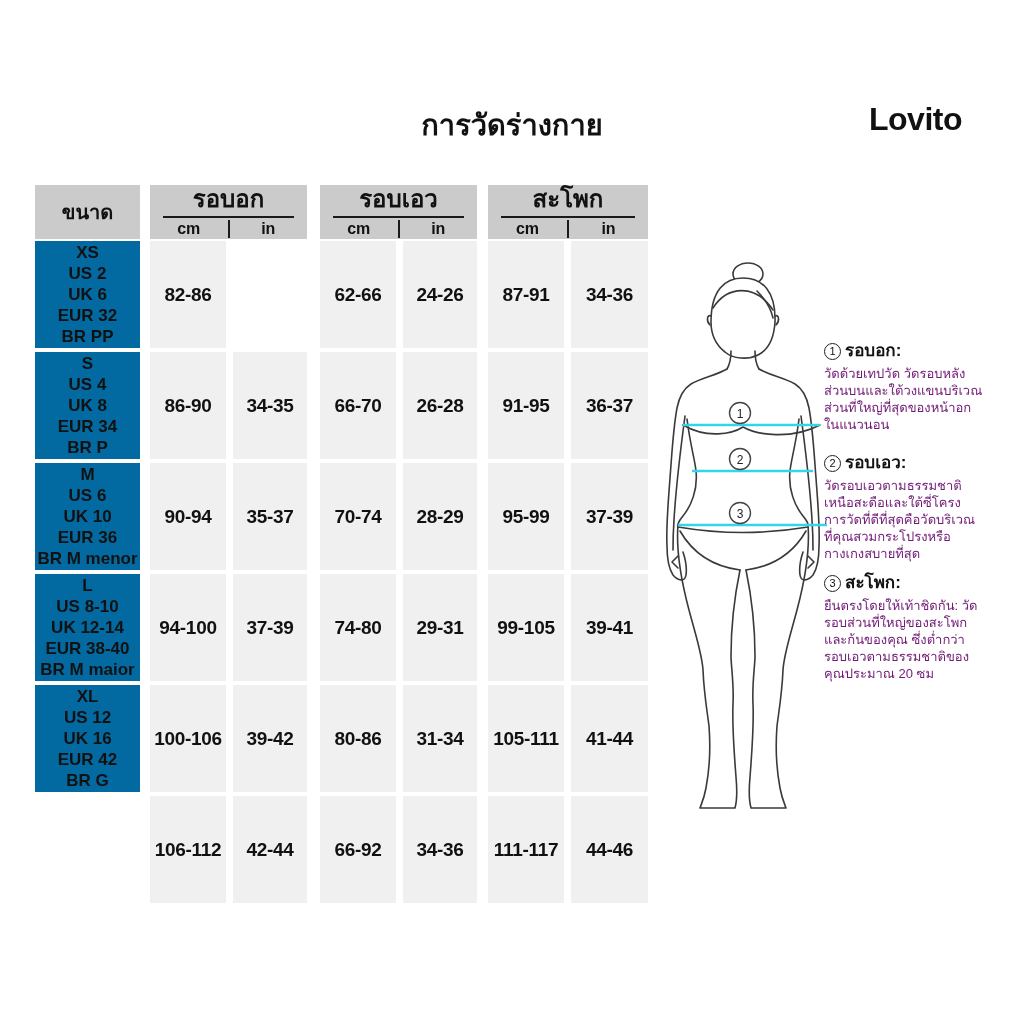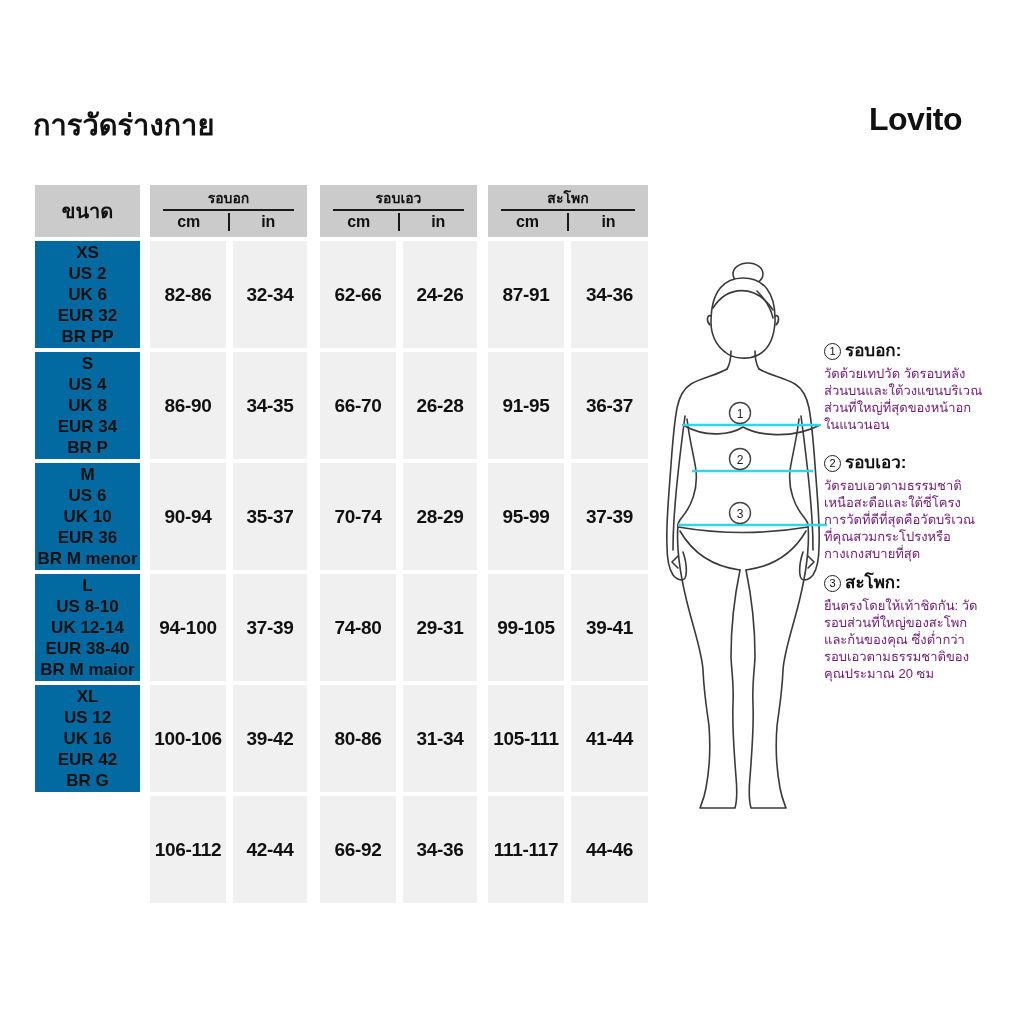--- a/index.html
+++ b/index.html
@@ -1,34 +1,34 @@
 <!DOCTYPE html>
 <html><head>
 <meta charset="utf-8">
 <style>
   html,body{margin:0;padding:0;background:#ffffff;}
   body{width:1024px;height:1024px;font-family:"Liberation Sans",sans-serif;color:#111;}
   .canvas{position:relative;width:1024px;height:1024px;background:#fff;overflow:hidden;}
 
-  .page-title{position:absolute;top:102px;left:0;right:0;text-align:left;
-    font-size:29px;font-weight:bold;padding-left:33px;}
+  .page-title{position:absolute;top:102px;left:0;right:0;text-align:center;
+    font-size:29px;font-weight:bold;}
   .brand-logo{position:absolute;top:101px;left:869px;font-size:32px;font-weight:bold;letter-spacing:-0.5px;}
 
   .size-table{position:absolute;left:35px;top:185px;width:613px;}
   .trow{display:grid;grid-template-columns:105px 10px 76px 7px 74px 13px 76px 7px 74px 11px 76px 7px 77px;margin-bottom:4px;}
   .trow.header{height:52px;}
   .trow.data{height:107px;}
   .c1{grid-column:1;} .c3{grid-column:3;} .c5{grid-column:5;} .c7{grid-column:7;}
   .c9{grid-column:9;} .c11{grid-column:11;} .c13{grid-column:13;}
   .g3{grid-column:3 / span 3;} .g7{grid-column:7 / span 3;} .g11{grid-column:11 / span 3;}
 
   .hcell{background:#cbcbcb;display:flex;align-items:center;justify-content:center;
     font-weight:bold;font-size:20px;}
   .hgroup{background:#cbcbcb;display:flex;flex-direction:column;align-items:center;justify-content:center;}
-  .gtitle{font-size:14px;font-weight:bold;line-height:1.15;}
+  .gtitle{font-size:24px;font-weight:bold;line-height:1.15;}
   .gline{width:calc(100% - 26px);border-top:2px solid #1a1a1a;margin:3px 0 1px;}
   .gunits{display:flex;width:100%;align-items:center;}
   .unit{flex:1;text-align:center;font-size:16px;font-weight:bold;line-height:20px;}
   .udiv{width:2px;height:18px;background:#1a1a1a;}
 
   .scell{background:#0369a1;display:flex;align-items:center;justify-content:center;}
   .scell span{display:block;text-align:center;font-weight:bold;font-size:17px;line-height:1.24;white-space:pre-line;}
   .vcell{background:#f0f0f0;display:flex;align-items:center;justify-content:center;
     font-weight:bold;font-size:19px;letter-spacing:-0.3px;}
 
@@ -90,21 +90,20 @@
 
     <div class="trow data">
       <div class="scell c1">
           <span>XS
 US 2
 UK 6
 EUR 32
 BR PP</span>
         </div>
       <div class="vcell c3">82-86</div>
-      <div class="vcell c5">32-34</div>
       <div class="vcell c7">62-66</div>
       <div class="vcell c9">24-26</div>
       <div class="vcell c11">87-91</div>
       <div class="vcell c13">34-36</div>
     </div>
 
     <div class="trow data">
       <div class="scell c1">
           <span>S
 US 4

